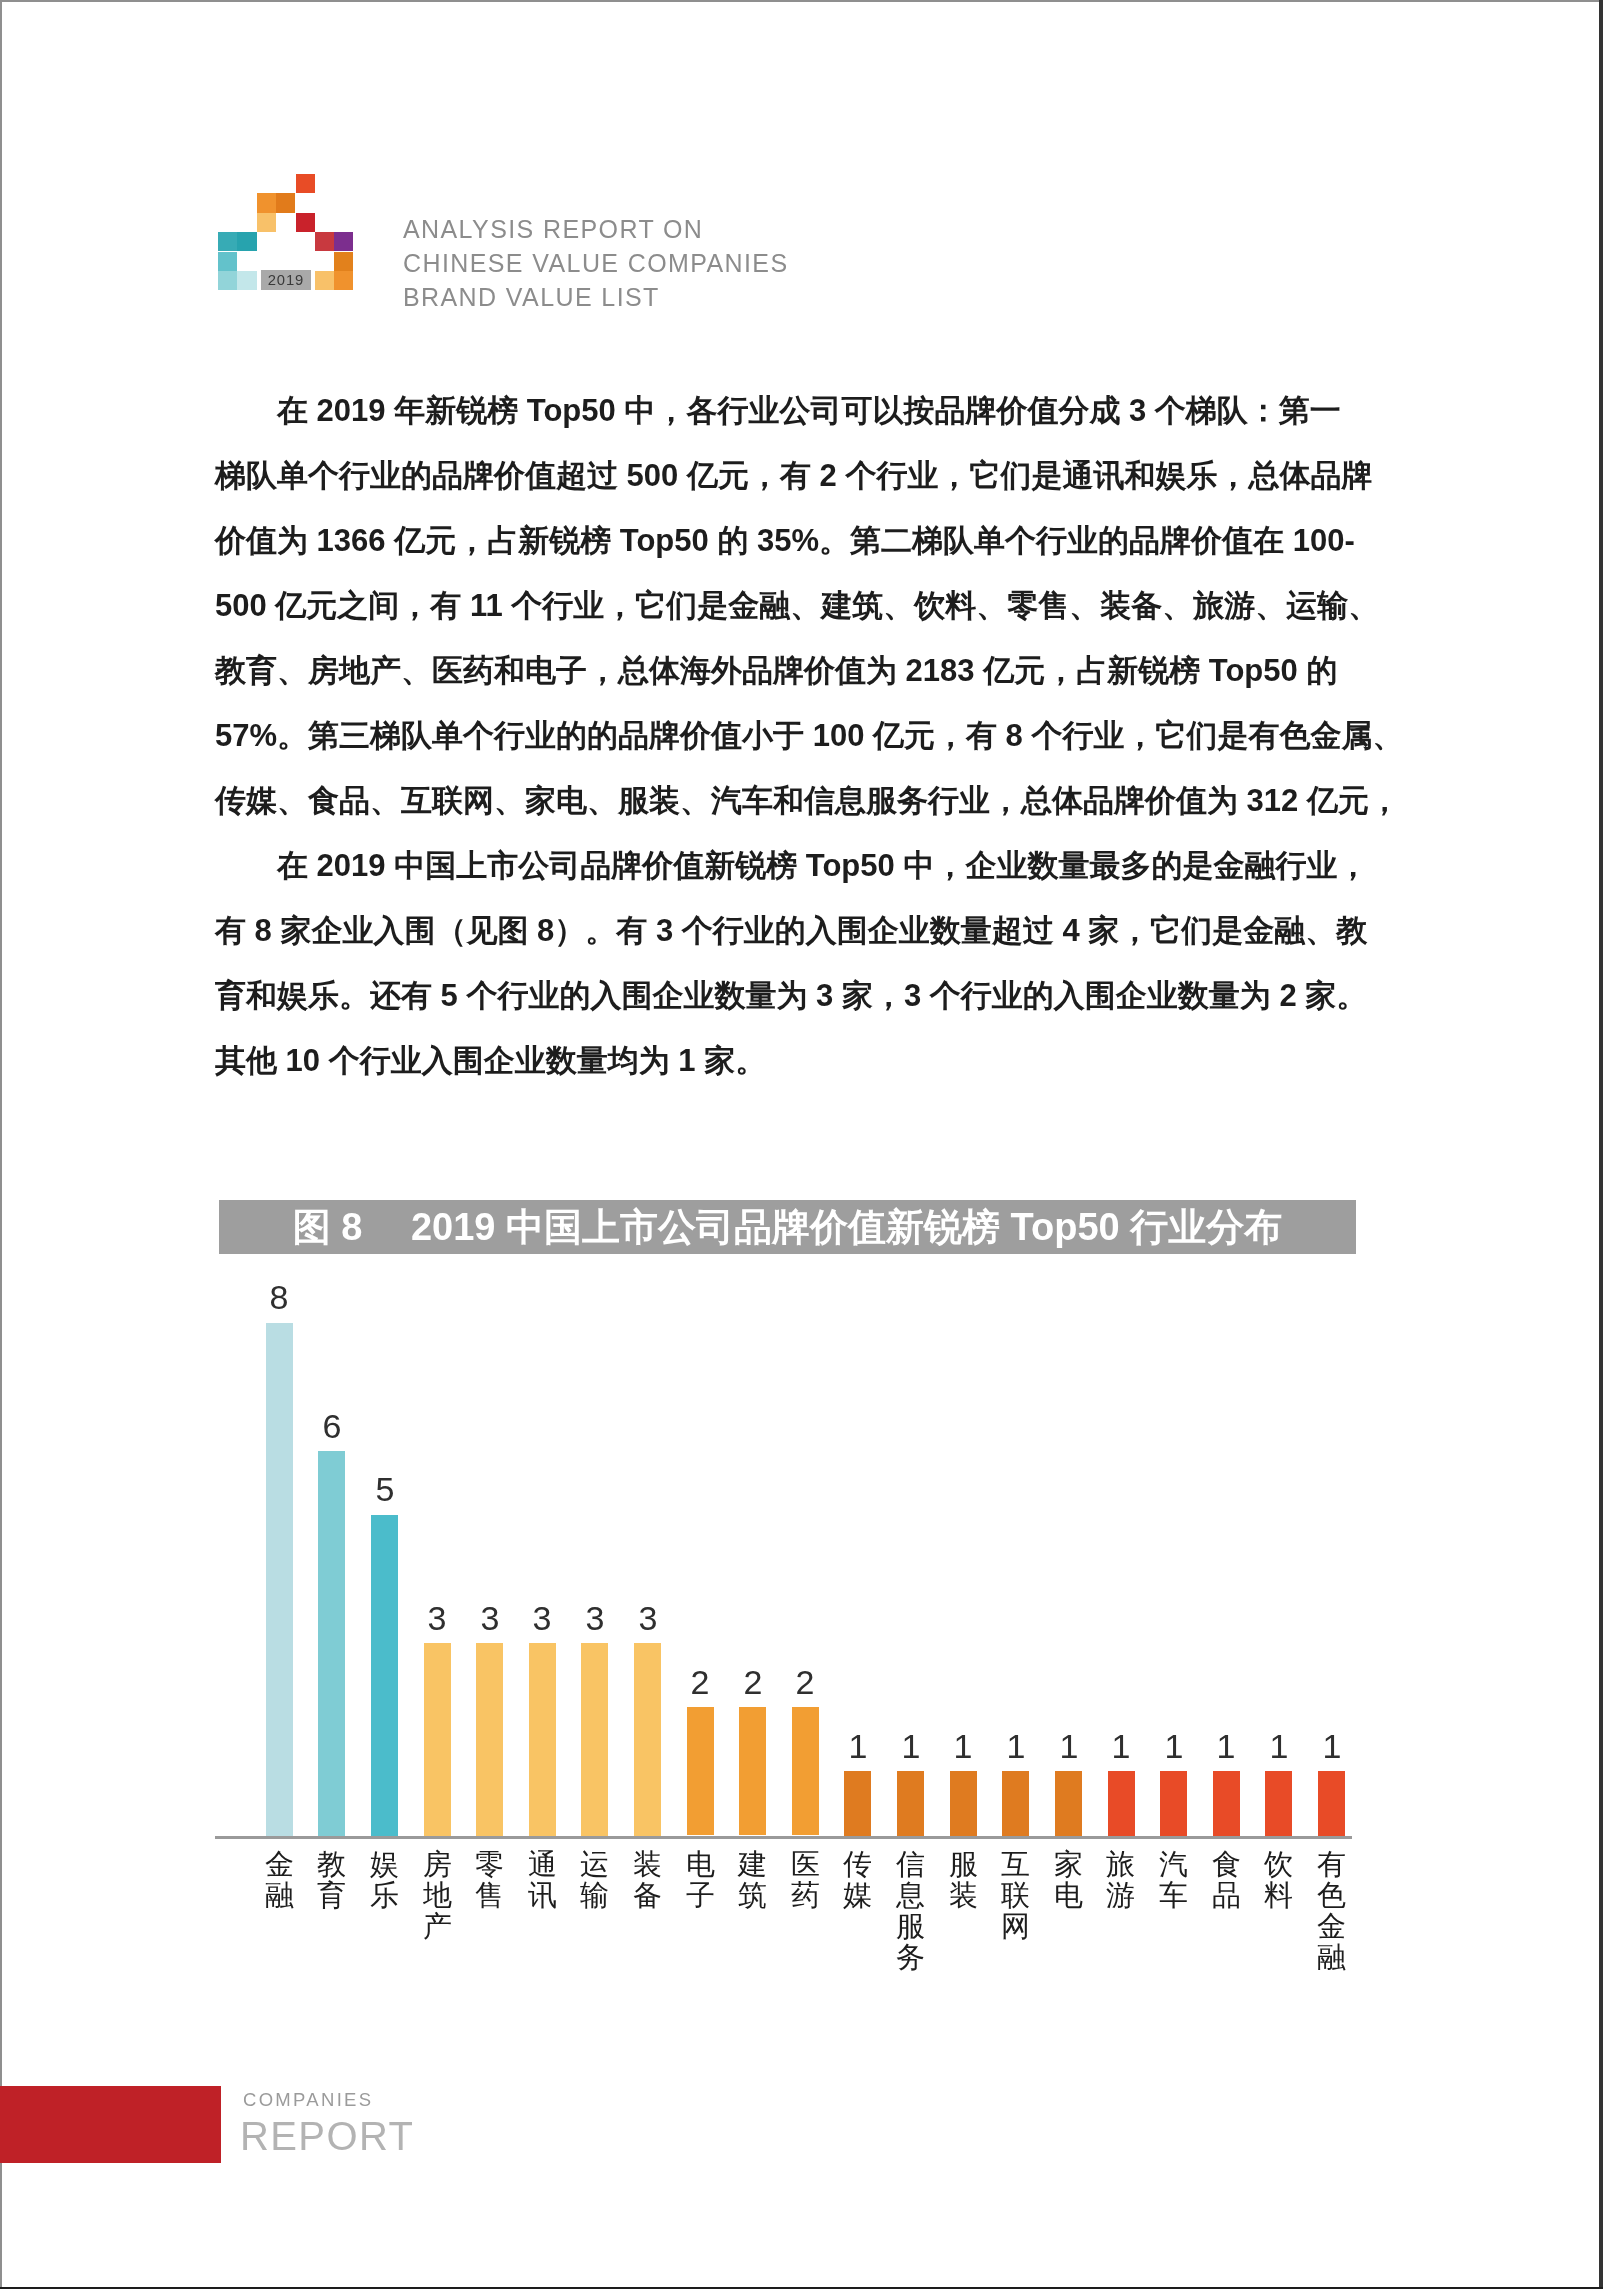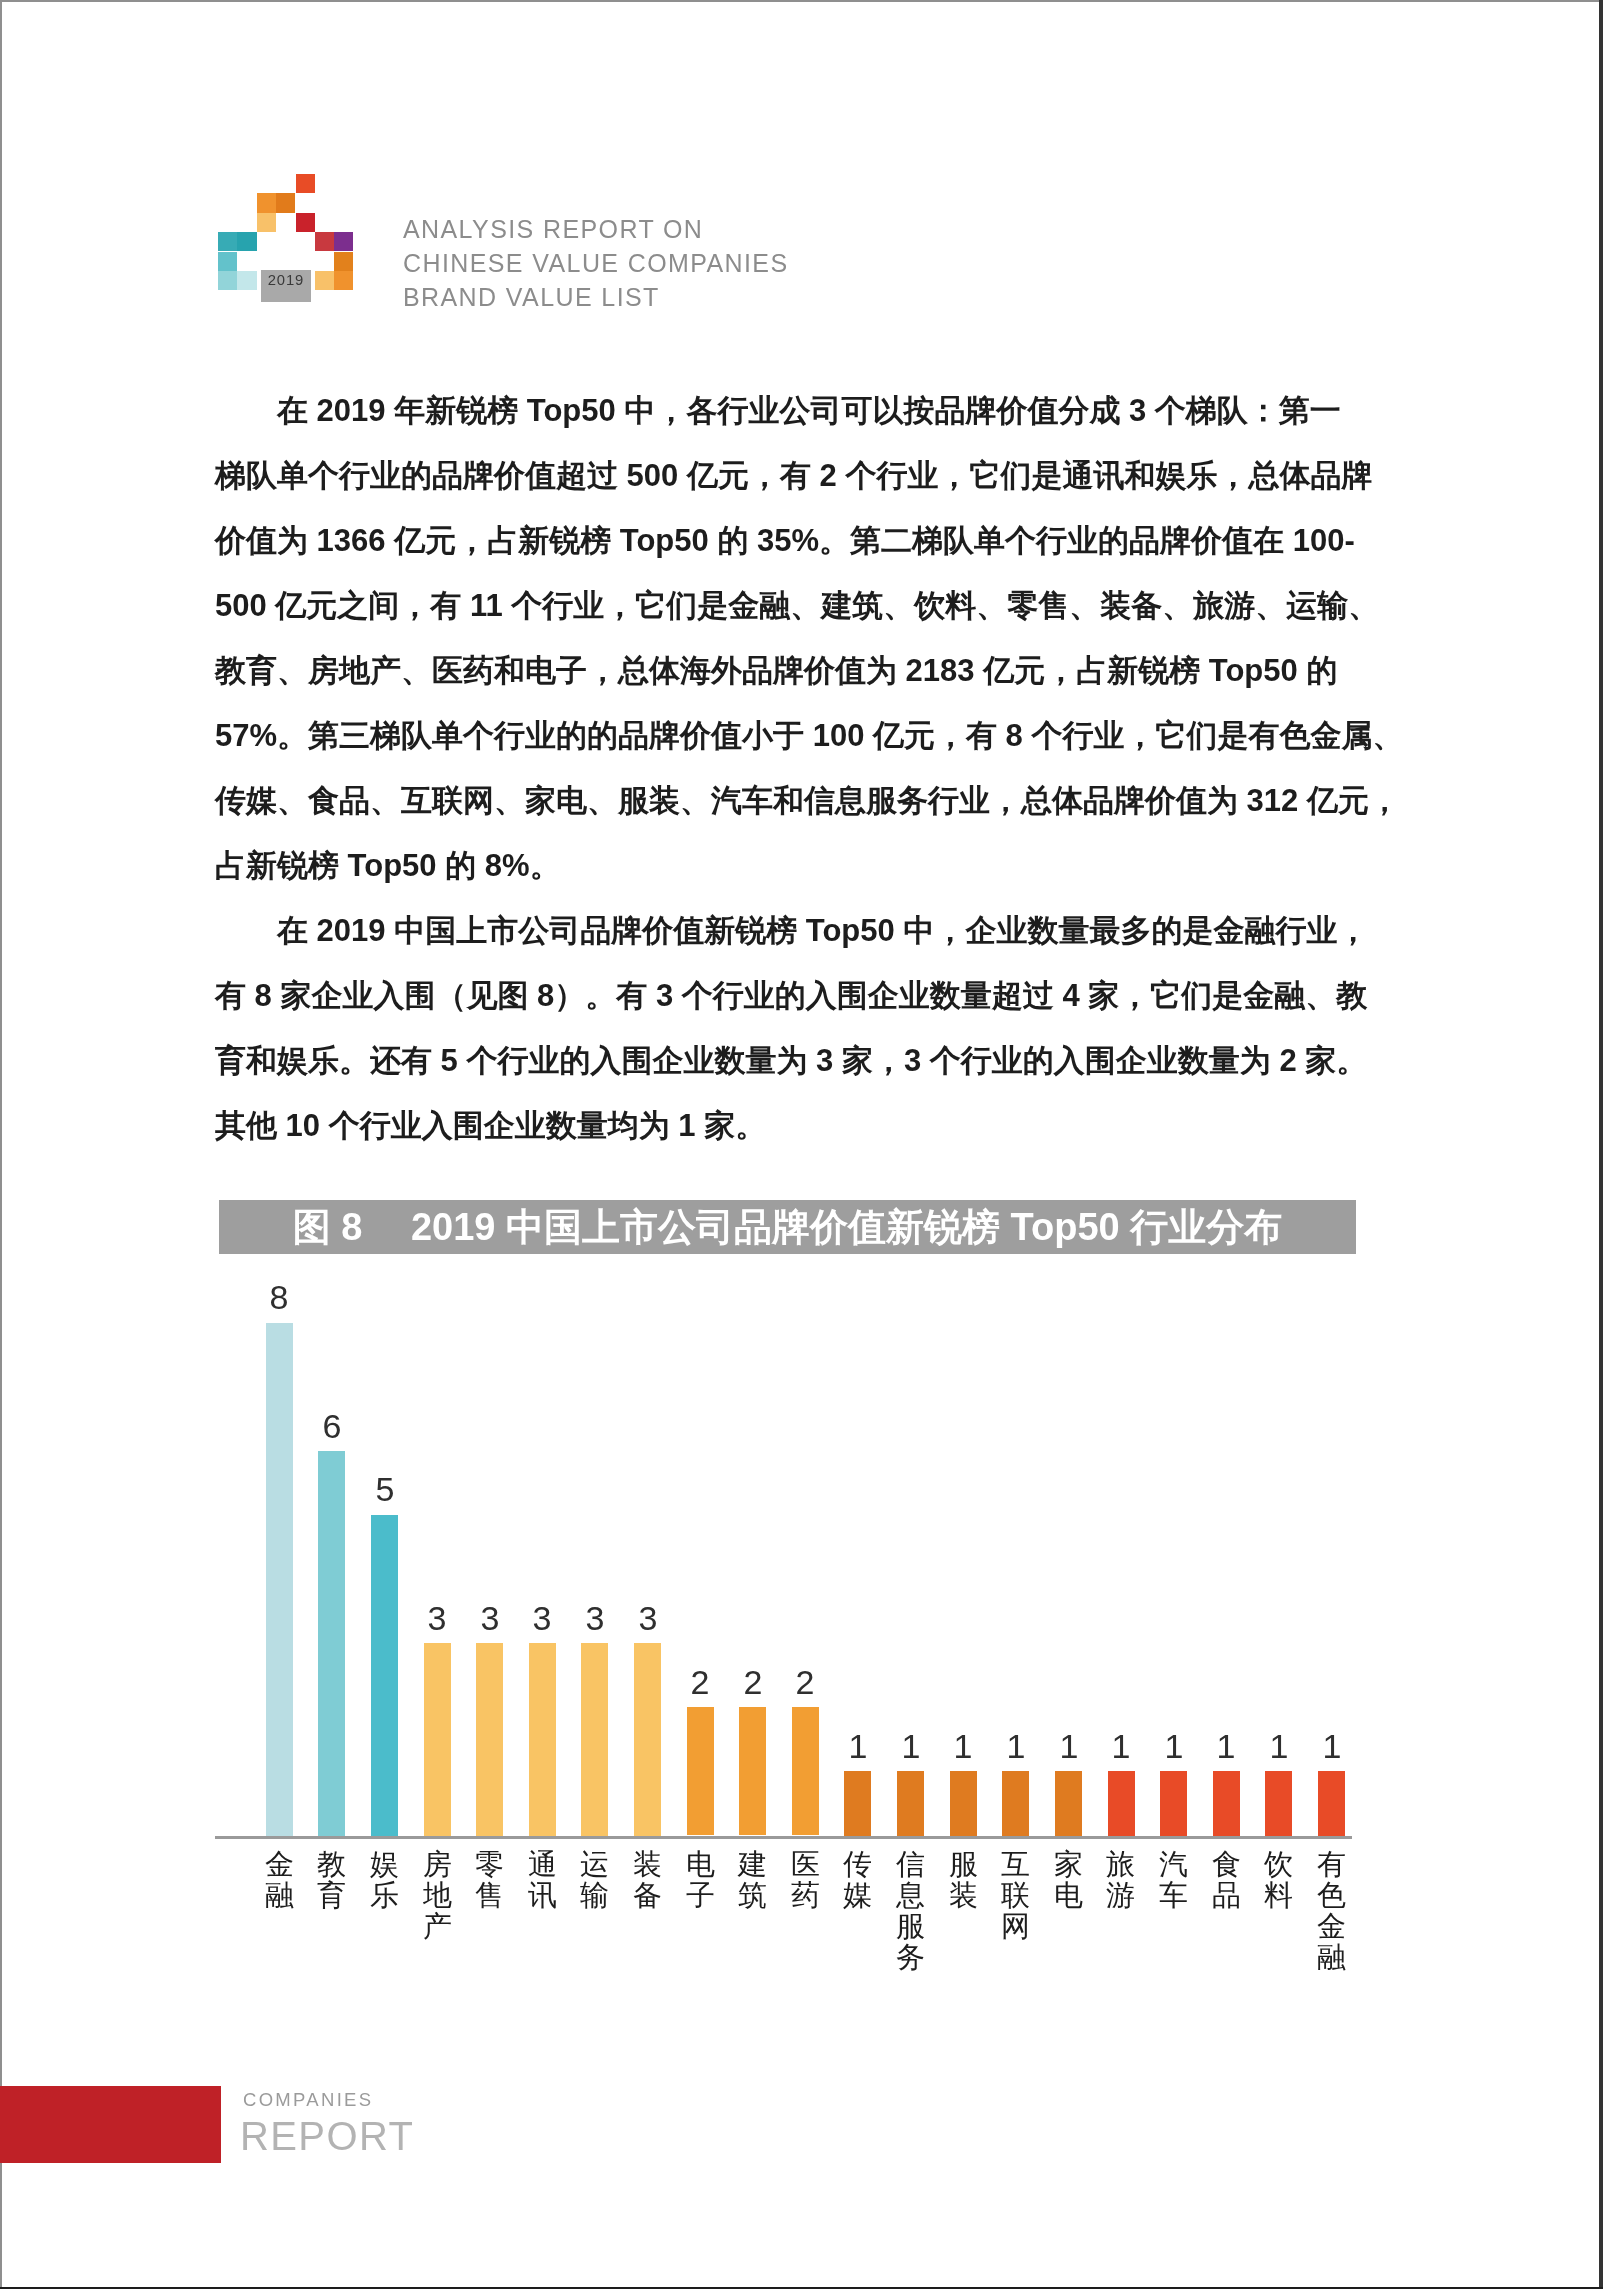--- a/index.html
+++ b/index.html
@@ -13,21 +13,21 @@
   
   .border-top{position:absolute;left:0;top:0;width:1603px;height:1.8px;background:#8f8f8f;}
   .border-left{position:absolute;left:0;top:0;width:1.8px;height:2290px;background:#8f8f8f;}
   .border-right{position:absolute;left:1599px;top:0;width:3.7px;height:2290px;background:#333333;}
   .border-bottom{position:absolute;left:0;top:2287px;width:1603px;height:2.8px;background:#1d1d1d;}
 
   
   .logo{position:absolute;left:218px;top:174px;width:136px;height:116px;}
   .logo-cell{position:absolute;width:19.4px;height:19.4px;}
   .logo-year{
-    position:absolute;left:43px;top:96px;width:50px;height:32px;
+    position:absolute;left:43px;top:96px;width:50px;height:20px;
     background:#a9a9a9;color:#3a3a3a;
     font-size:14.8px;line-height:20px;text-align:center;letter-spacing:0.9px;
   }
 
   
   .header-title{
     position:absolute;left:379px;top:212px;
     color:#8c8c8c;font-size:25px;line-height:34px;letter-spacing:1.4px;margin-left:24px;
   }
 
@@ -99,21 +99,20 @@
   </div>
 
   <div class="body-text" id="bodyText">
       <div class="body-line">　　在 2019 年新锐榜 Top50 中，各行业公司可以按品牌价值分成 3 个梯队：第一</div>
       <div class="body-line">梯队单个行业的品牌价值超过 500 亿元，有 2 个行业，它们是通讯和娱乐，总体品牌</div>
       <div class="body-line">价值为 1366 亿元，占新锐榜 Top50 的 35%。第二梯队单个行业的品牌价值在 100-</div>
       <div class="body-line">500 亿元之间，有 11 个行业，它们是金融、建筑、饮料、零售、装备、旅游、运输、</div>
       <div class="body-line">教育、房地产、医药和电子，总体海外品牌价值为 2183 亿元，占新锐榜 Top50 的</div>
       <div class="body-line">57%。第三梯队单个行业的的品牌价值小于 100 亿元，有 8 个行业，它们是有色金属、</div>
       <div class="body-line">传媒、食品、互联网、家电、服装、汽车和信息服务行业，总体品牌价值为 312 亿元，</div>
-      <div class="body-line">占新锐榜 Top50 的 8%。</div>
       <div class="body-line">　　在 2019 中国上市公司品牌价值新锐榜 Top50 中，企业数量最多的是金融行业，</div>
       <div class="body-line">有 8 家企业入围（见图 8）。有 3 个行业的入围企业数量超过 4 家，它们是金融、教</div>
       <div class="body-line">育和娱乐。还有 5 个行业的入围企业数量为 3 家，3 个行业的入围企业数量为 2 家。</div>
       <div class="body-line">其他 10 个行业入围企业数量均为 1 家。</div>
     </div>
 
   <div class="figure-title" id="figureTitle" style="background: rgb(158, 158, 158);">
     <span>图 8　 2019 中国上市公司品牌价值新锐榜 Top50 行业分布</span>
   </div>
 

